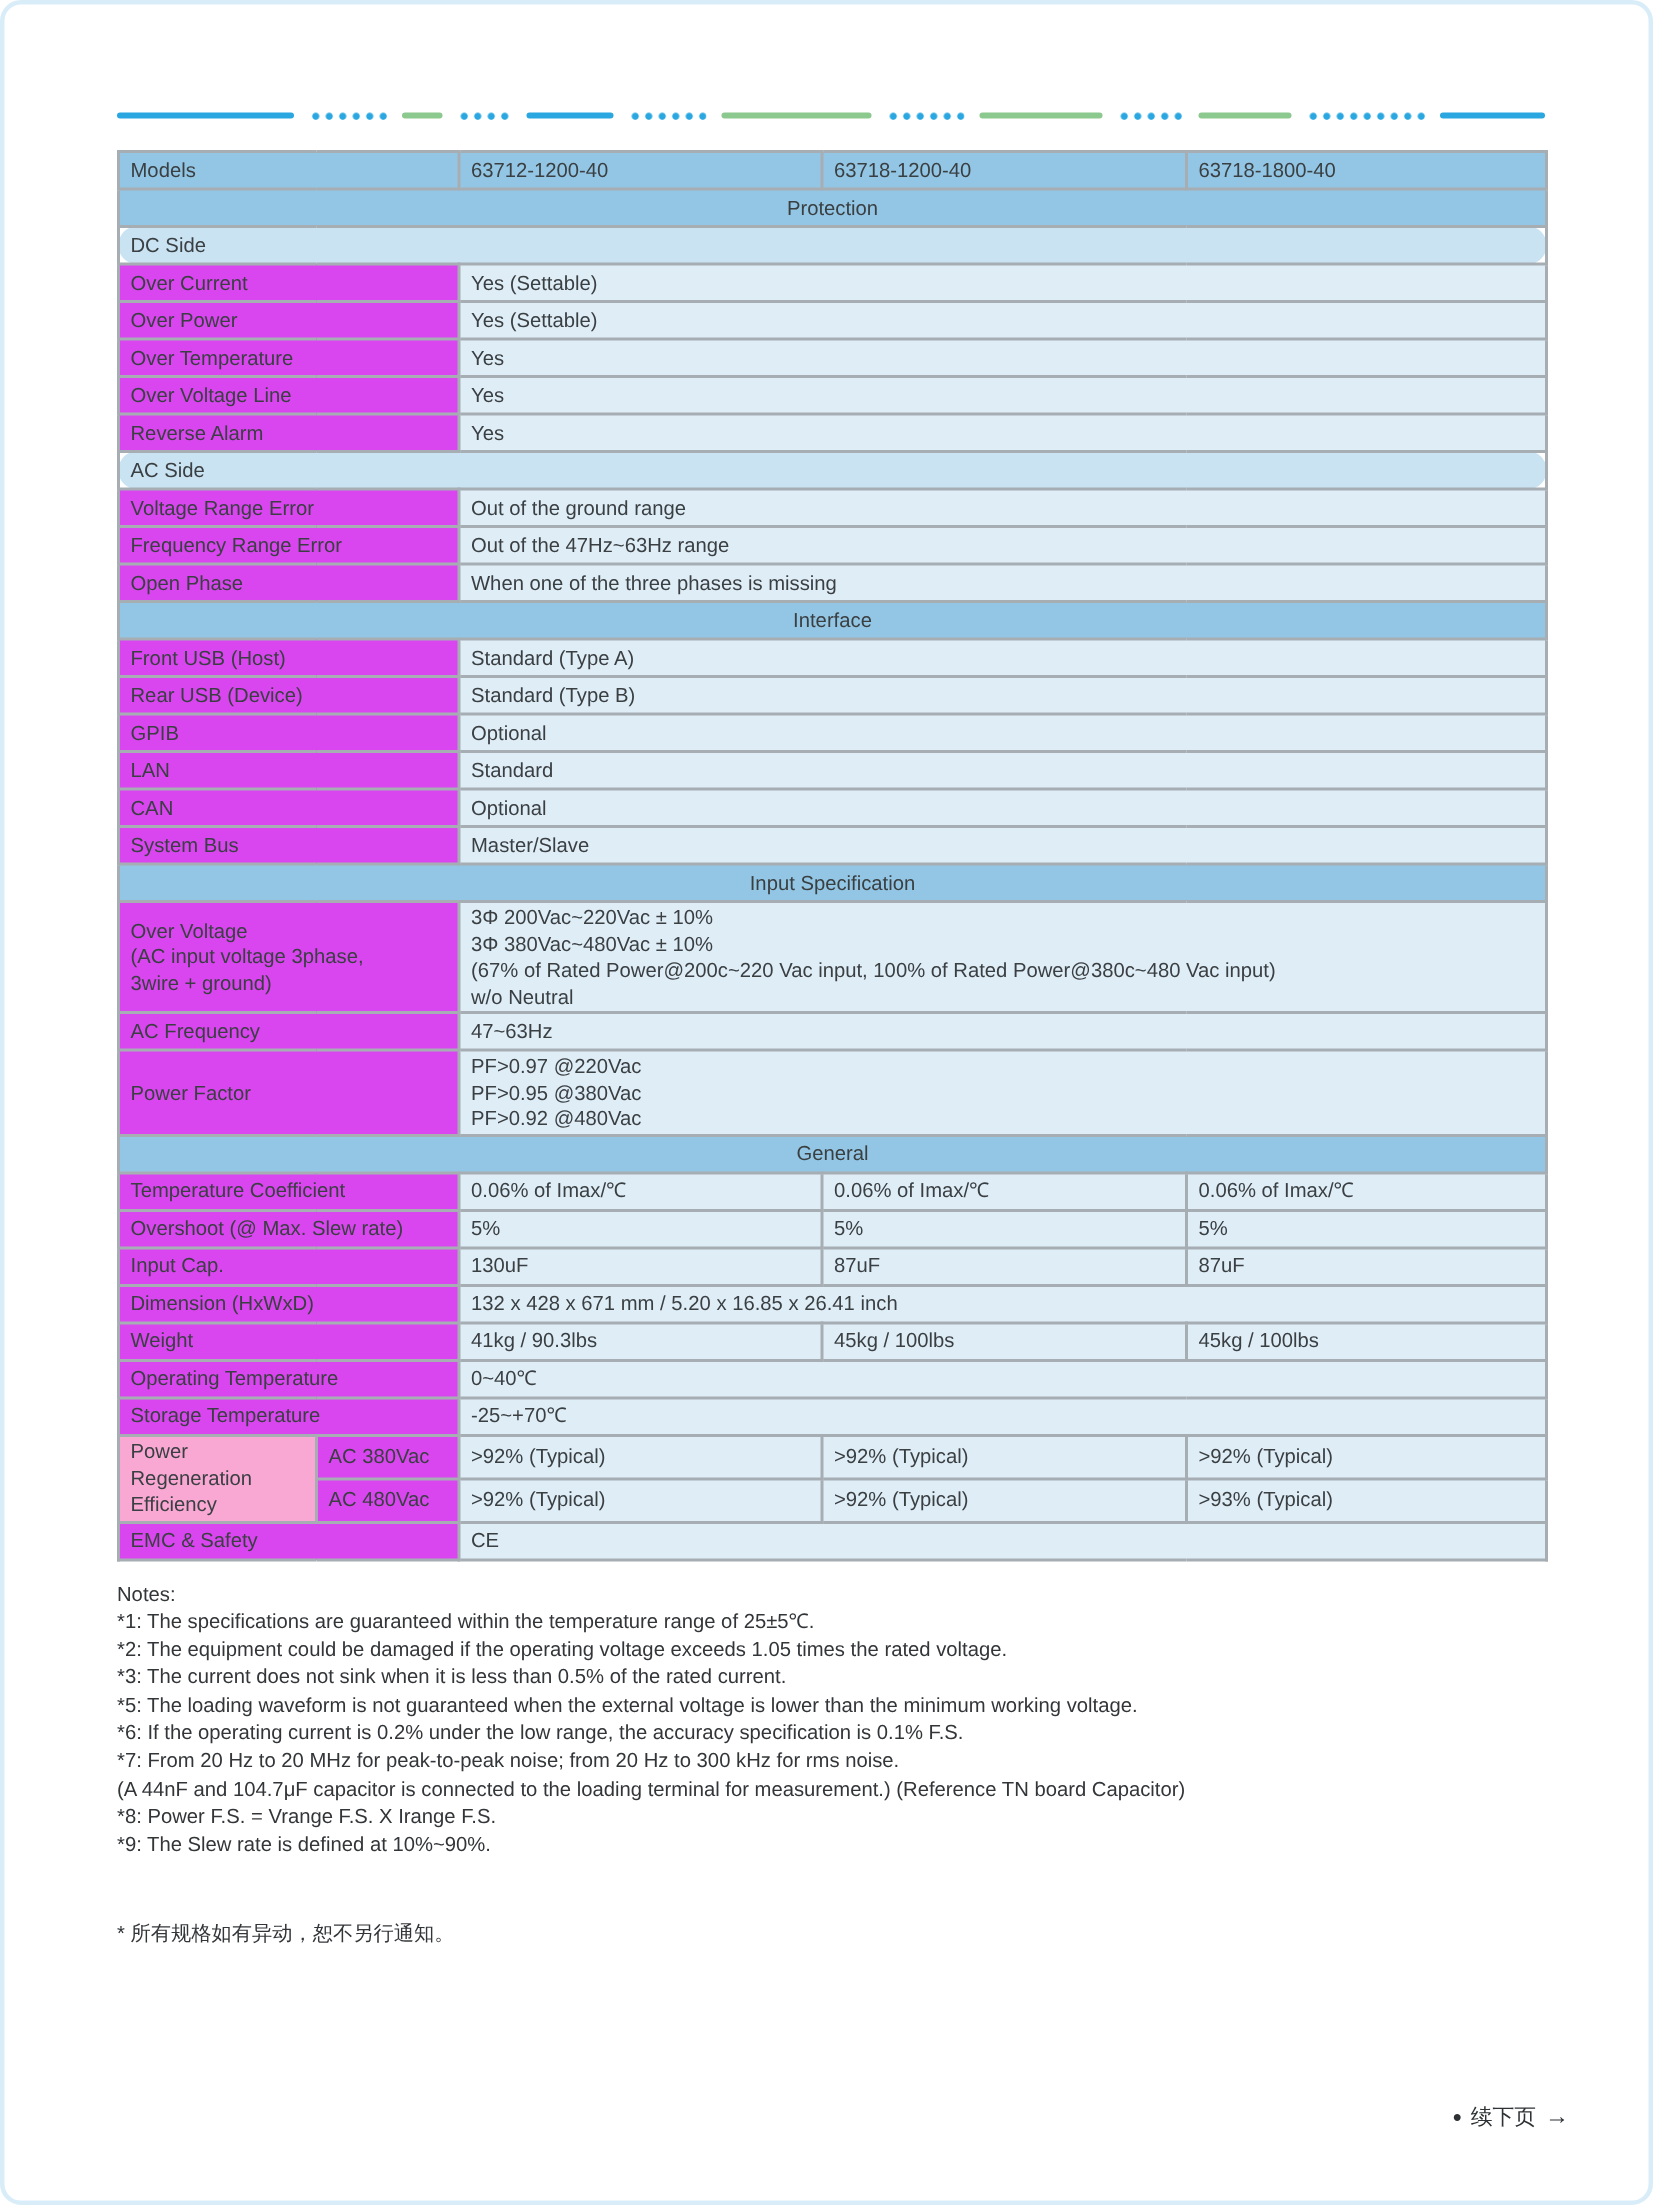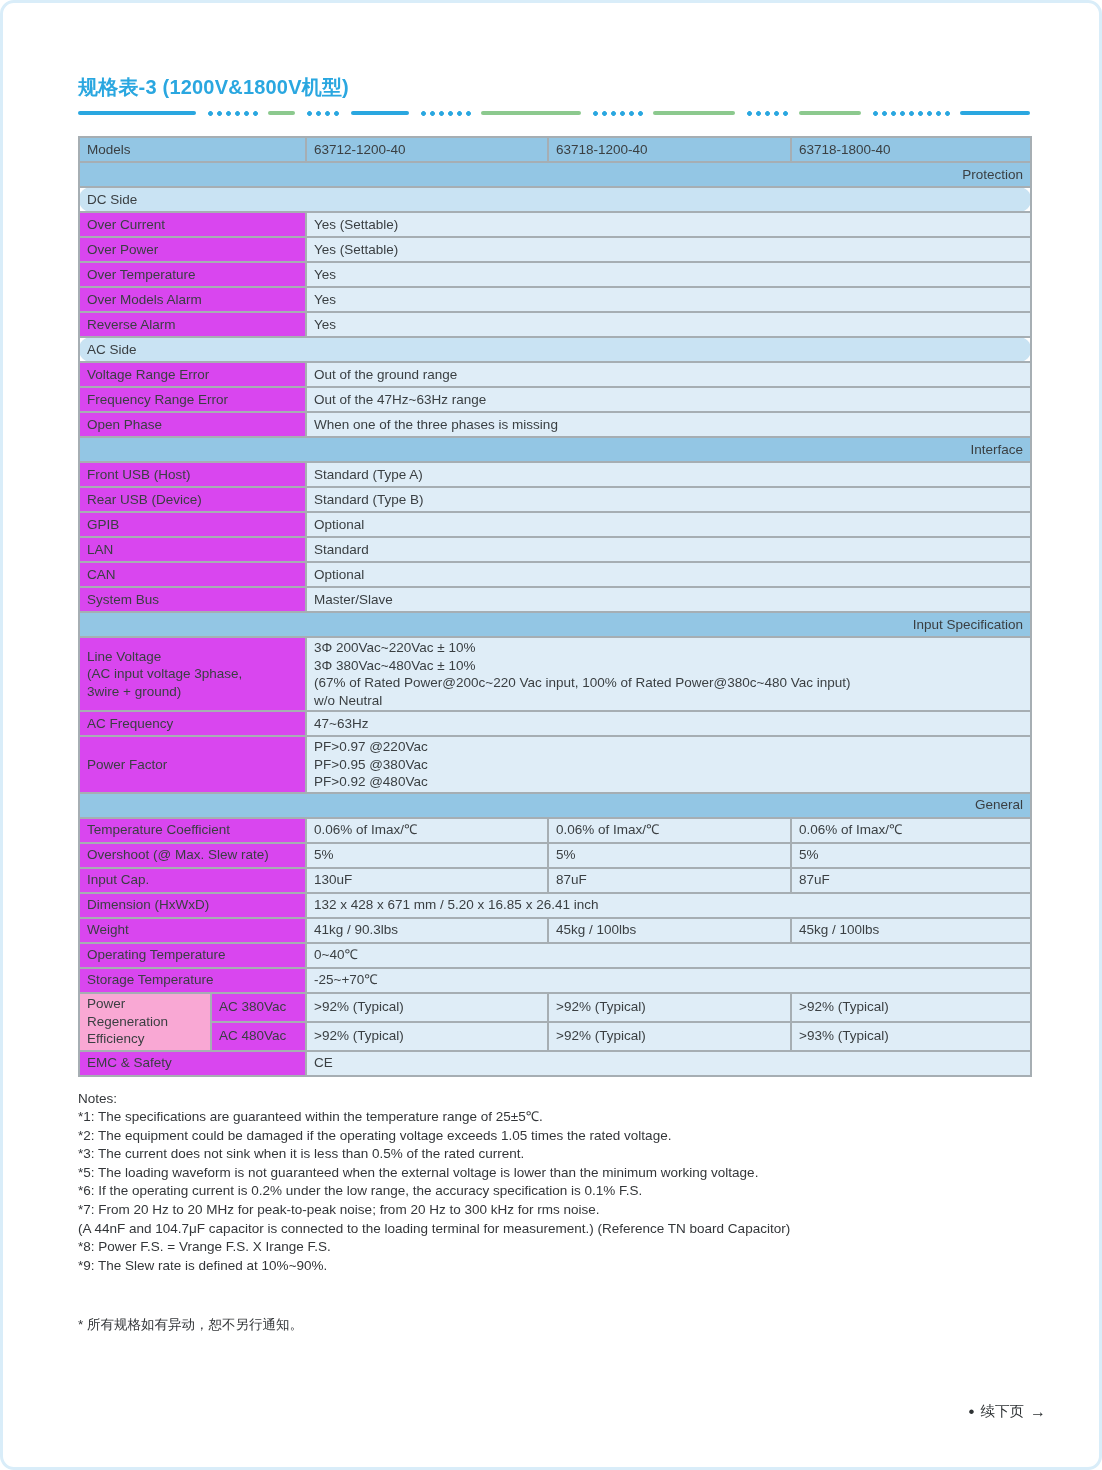--- a/index.html
+++ b/index.html
@@ -24,42 +24,41 @@
     background-size:9px 5px;background-repeat:repeat-x;}
   
   table.spec{border-collapse:collapse;width:952px;table-layout:fixed;}
   table.spec td{
     border:2px solid #a6aeb3;font-size:13.5px;height:21px;padding:1px 7px;
     vertical-align:middle;white-space:pre-line;line-height:17.5px;color:#3a3f42;
   }
   td.lbl{background:#d946ef;text-align:left;}
   td.val{background:#dfedf7;text-align:left;}
   td.hdr{background:#93c6e4;}
-  td.sec{background:#93c6e4;text-align:right;}
+  td.sec{background:#93c6e4;text-align:center;}
   td.subsec{background:#c9e3f3;text-align:left;border-radius:12px;}
   td.tall{padding-top:3px;padding-bottom:3px;}
   td.regenlbl{background:#f9a8d4;text-align:left;line-height:16.5px;}
   tr.regen td{height:25px;}
   
   .notes{margin-top:13px;font-size:13.5px;line-height:18.6px;color:#333639;}
   .notes .nheading{font-weight:normal;}
   .disclaimer{margin-top:41px;font-size:13.5px;color:#333639;}
   
   .footer{position:absolute;right:56px;top:1402px;font-size:14.5px;color:#2e3234;display:flex;align-items:center;gap:6px;}
   .footer .bullet{font-size:17px;line-height:14px;}
   .footer .arrow{font-weight:bold;font-size:16px;}
 </style>
 </head>
 <body>
 
 <div class="frame"></div>
 
 <div class="content">
 
-  <h1 class="title">规格表-3 (1200V&amp;1800V机型)</h1>
 
   <div class="divider">
     <span class="seg blue" style="width:118px"></span>
     <span class="dots" style="width:52px"></span>
     <span class="seg green" style="width:27px"></span>
     <span class="dots" style="width:35px"></span>
     <span class="seg blue" style="width:58px"></span>
     <span class="dots" style="width:52px"></span>
     <span class="seg green" style="width:100px"></span>
     <span class="dots" style="width:52px"></span>
@@ -97,21 +96,21 @@
         </tr>
         <tr>
           <td class="lbl" colspan="2">Over Power</td>
           <td class="val" colspan="3">Yes (Settable)</td>
         </tr>
         <tr>
           <td class="lbl" colspan="2">Over Temperature</td>
           <td class="val" colspan="3">Yes</td>
         </tr>
         <tr>
-          <td class="lbl" colspan="2">Over Models Alarm</td>
+          <td class="lbl" colspan="2">Over Voltage Line</td>
           <td class="val" colspan="3">Yes</td>
         </tr>
         <tr>
           <td class="lbl" colspan="2">Reverse Alarm</td>
           <td class="val" colspan="3">Yes</td>
         </tr>
         <tr>
           <td class="subsec" colspan="5">AC Side</td>
         </tr>
         <tr>
@@ -150,21 +149,21 @@
           <td class="val" colspan="3">Optional</td>
         </tr>
         <tr>
           <td class="lbl" colspan="2">System Bus</td>
           <td class="val" colspan="3">Master/Slave</td>
         </tr>
         <tr>
           <td class="sec" colspan="5">Input Specification</td>
         </tr>
         <tr>
-          <td class="lbl tall" colspan="2">Line Voltage
+          <td class="lbl tall" colspan="2">Over Voltage
 (AC input voltage 3phase,
 3wire + ground)</td>
           <td class="val tall" colspan="3">3Φ 200Vac~220Vac ± 10%
 3Φ 380Vac~480Vac ± 10%
 (67% of Rated Power@200c~220 Vac input, 100% of Rated Power@380c~480 Vac input)
 w/o Neutral</td>
         </tr>
         <tr>
           <td class="lbl" colspan="2">AC Frequency</td>
           <td class="val" colspan="3">47~63Hz</td>

